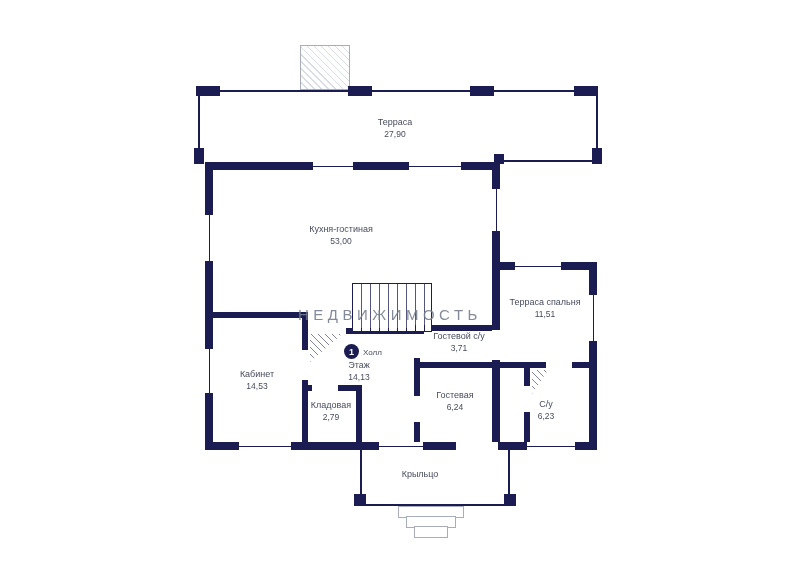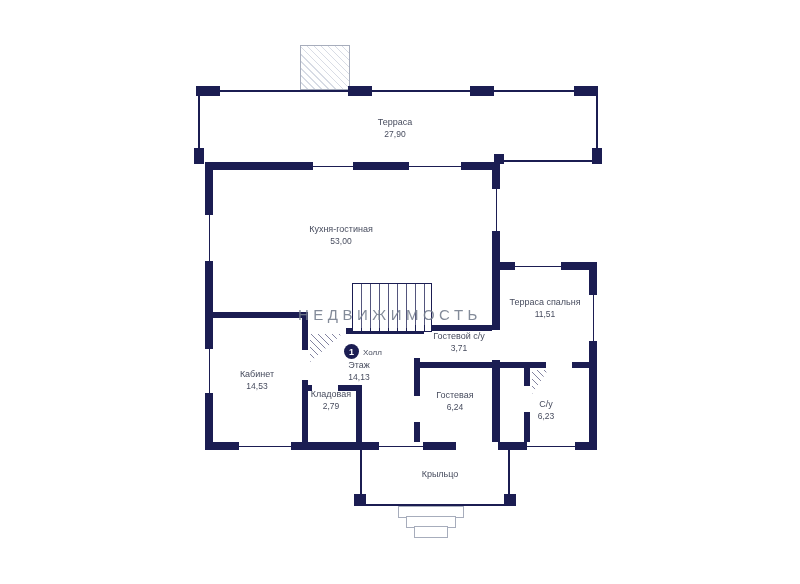--- a/index.html
+++ b/index.html
@@ -143,33 +143,33 @@
     <div class="area">3,71</div>
   </div>
   <div class="room-label" style="left:217px;top:369px;width:80px">
     <div>Кабинет</div>
     <div class="area">14,53</div>
   </div>
   <div class="room-label" style="left:319px;top:360px;width:80px">
     <div>Этаж</div>
     <div class="area">14,13</div>
   </div>
-  <div class="room-label" style="left:291px;top:389px;width:80px">
+  <div class="room-label" style="left:291px;top:400px;width:80px">
     <div>Кладовая</div>
     <div class="area">2,79</div>
   </div>
   <div class="room-label" style="left:415px;top:390px;width:80px">
     <div>Гостевая</div>
     <div class="area">6,24</div>
   </div>
   <div class="room-label" style="left:506px;top:399px;width:80px">
     <div>С/у</div>
     <div class="area">6,23</div>
   </div>
-  <div class="room-label" style="left:400px;top:469px;width:80px">
+  <div class="room-label" style="left:380px;top:469px;width:80px">
     <div>Крыльцо</div>
   </div>
 
   <div class="badge-circle" style="left:344px;top:344px">
     <span>1</span>
   </div>
   <div class="badge-label" style="left:363px;top:348px">Холл</div>
 
   <div class="wm-sub">НЕДВИЖИМОСТЬ</div>
 

